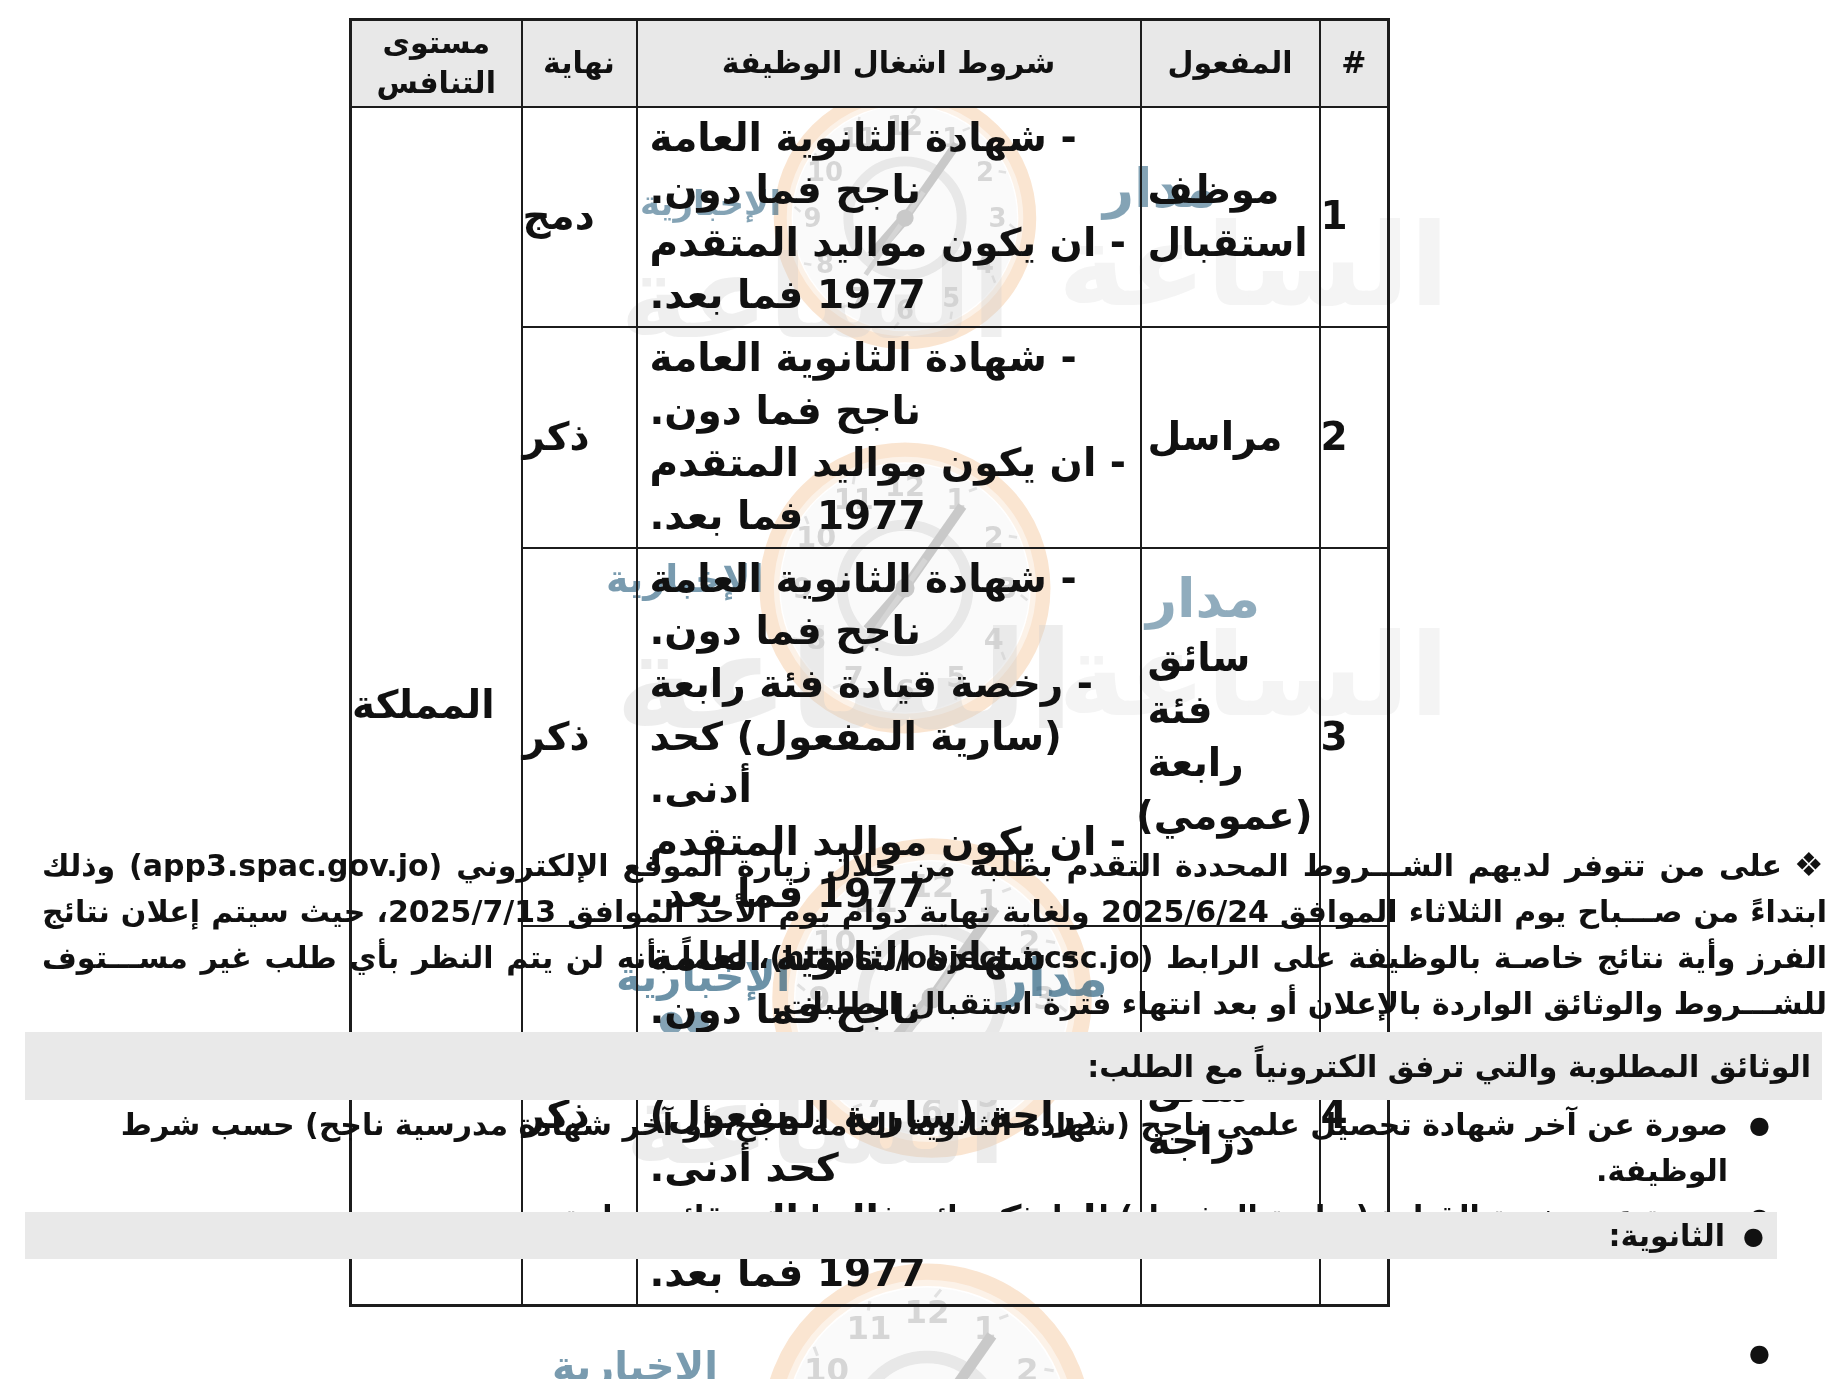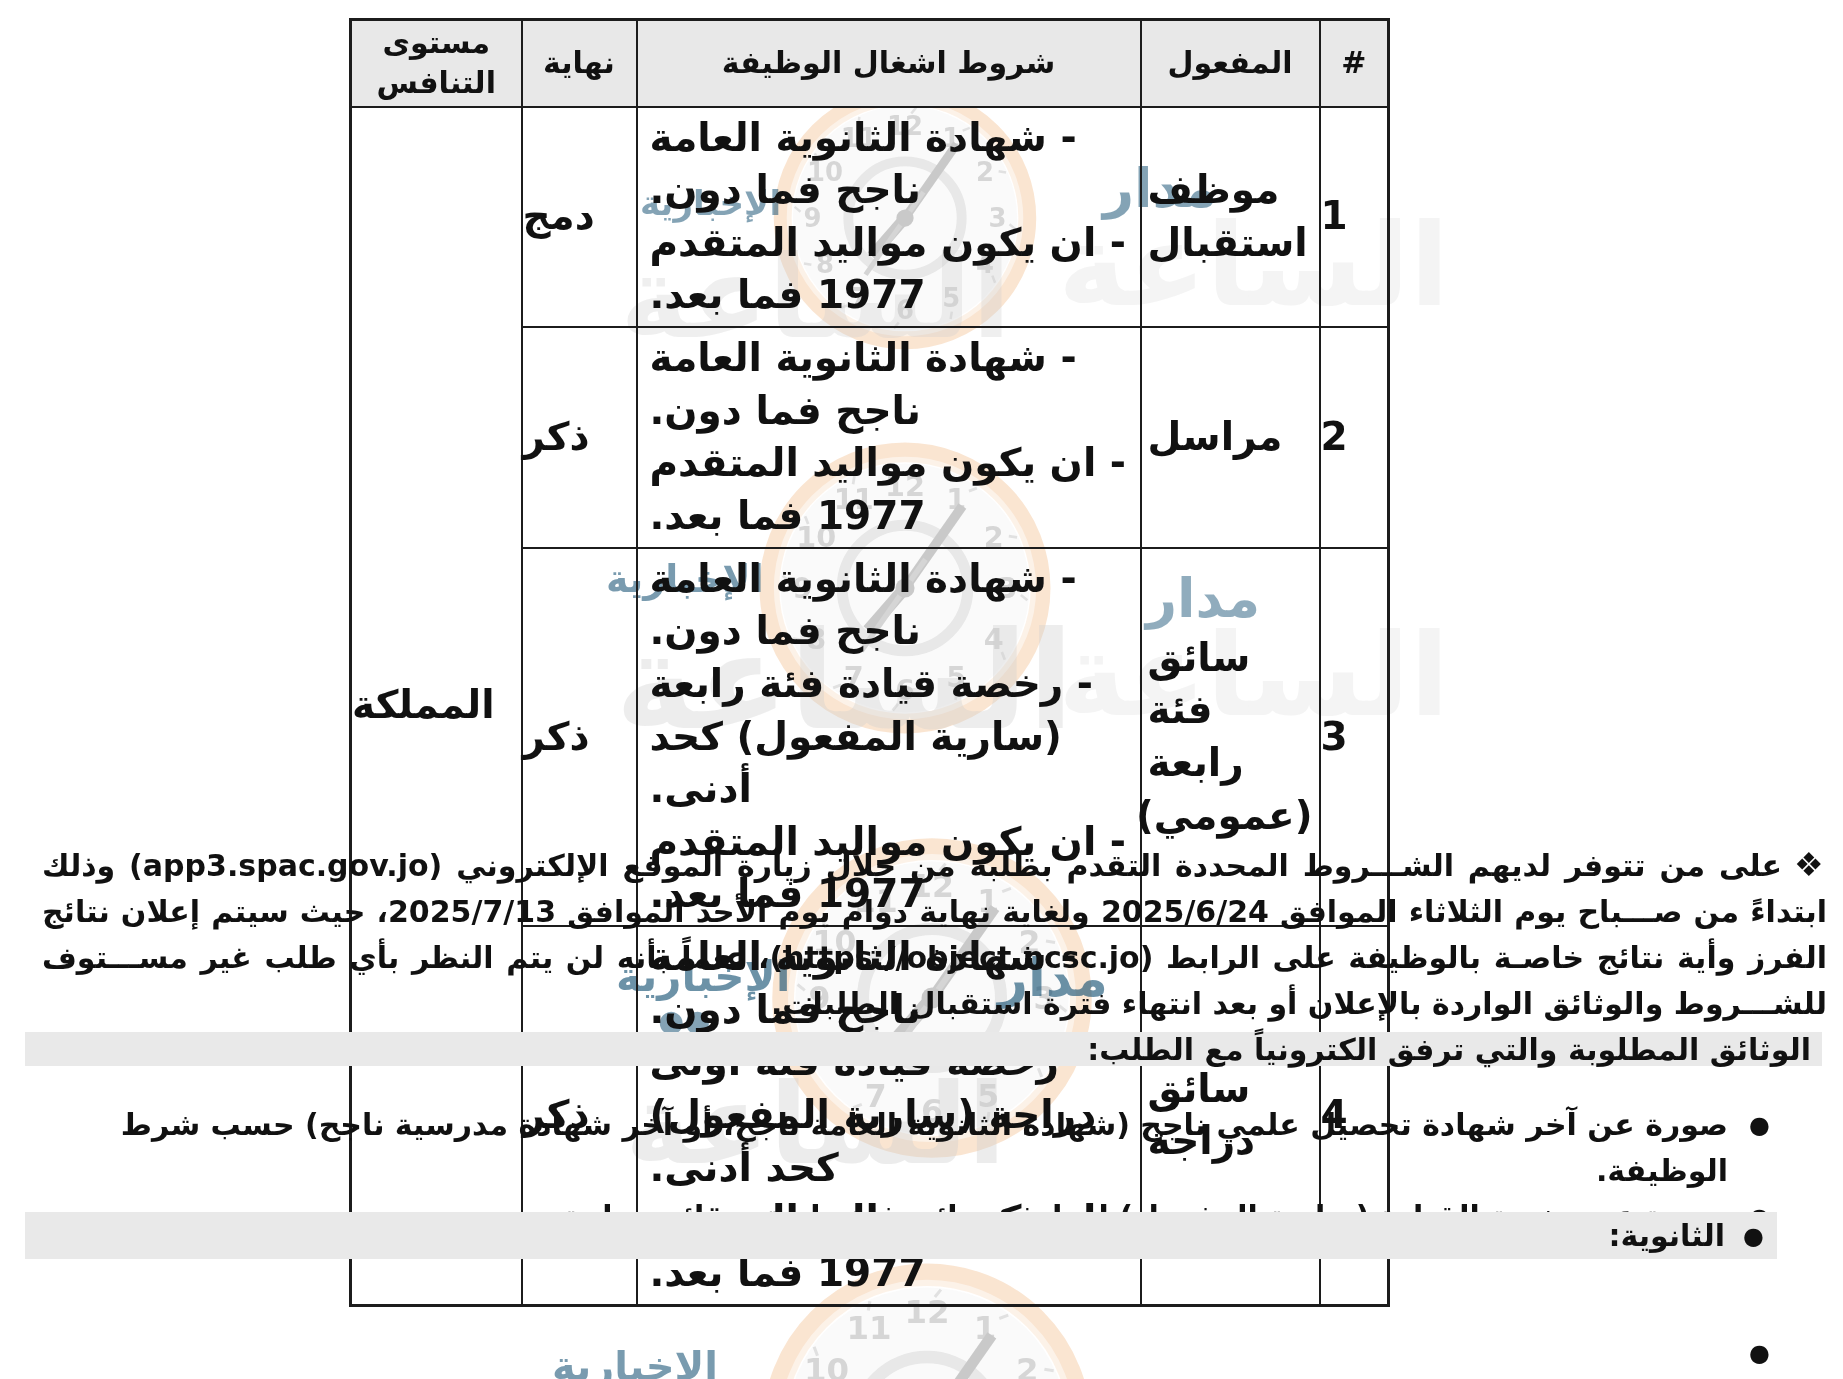--- a/index.html
+++ b/index.html
@@ -50,21 +50,21 @@
     font-size:30px; font-weight:700; line-height:46px;
     text-align:justify; text-justify:inter-word;
   }
   .para .marker { font-size:33px; margin-left:12px; }
 
   
   .graybar {
     position:absolute; background:#e9e9e9; z-index:2;
     font-size:30px; font-weight:700; display:flex; align-items:center;
   }
-  #bar-docs { top:1032px; right:21px; left:25px; height:34px; padding-right:11px; }
+  #bar-docs { top:1032px; right:21px; left:25px; height:68px; padding-right:11px; }
   #bar-notes { top:1212px; right:66px; left:25px; height:47px; padding-right:13px; }
 
   
   .blist { position:absolute; right:73px; left:30px; z-index:2; }
   #doc-items { top:1102px; }
   #note-items { top:1330px; }
   .bitem {
     position:relative; padding-right:42px;
     font-size:30px; font-weight:700; line-height:46px;
   }

